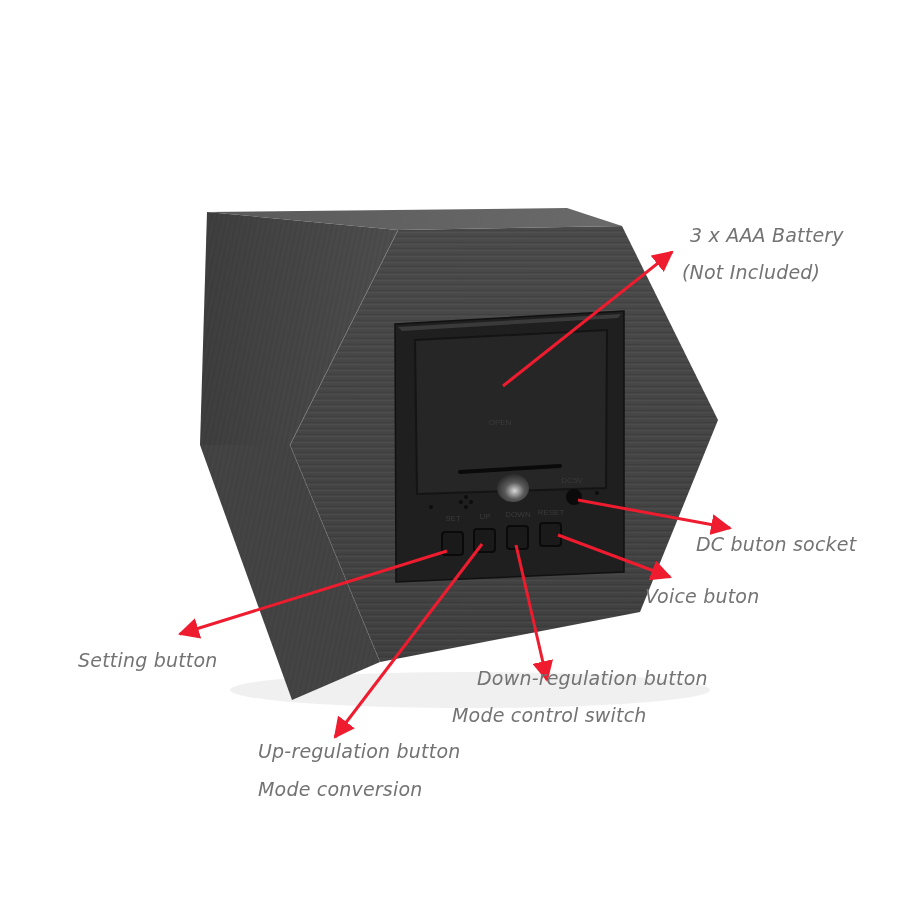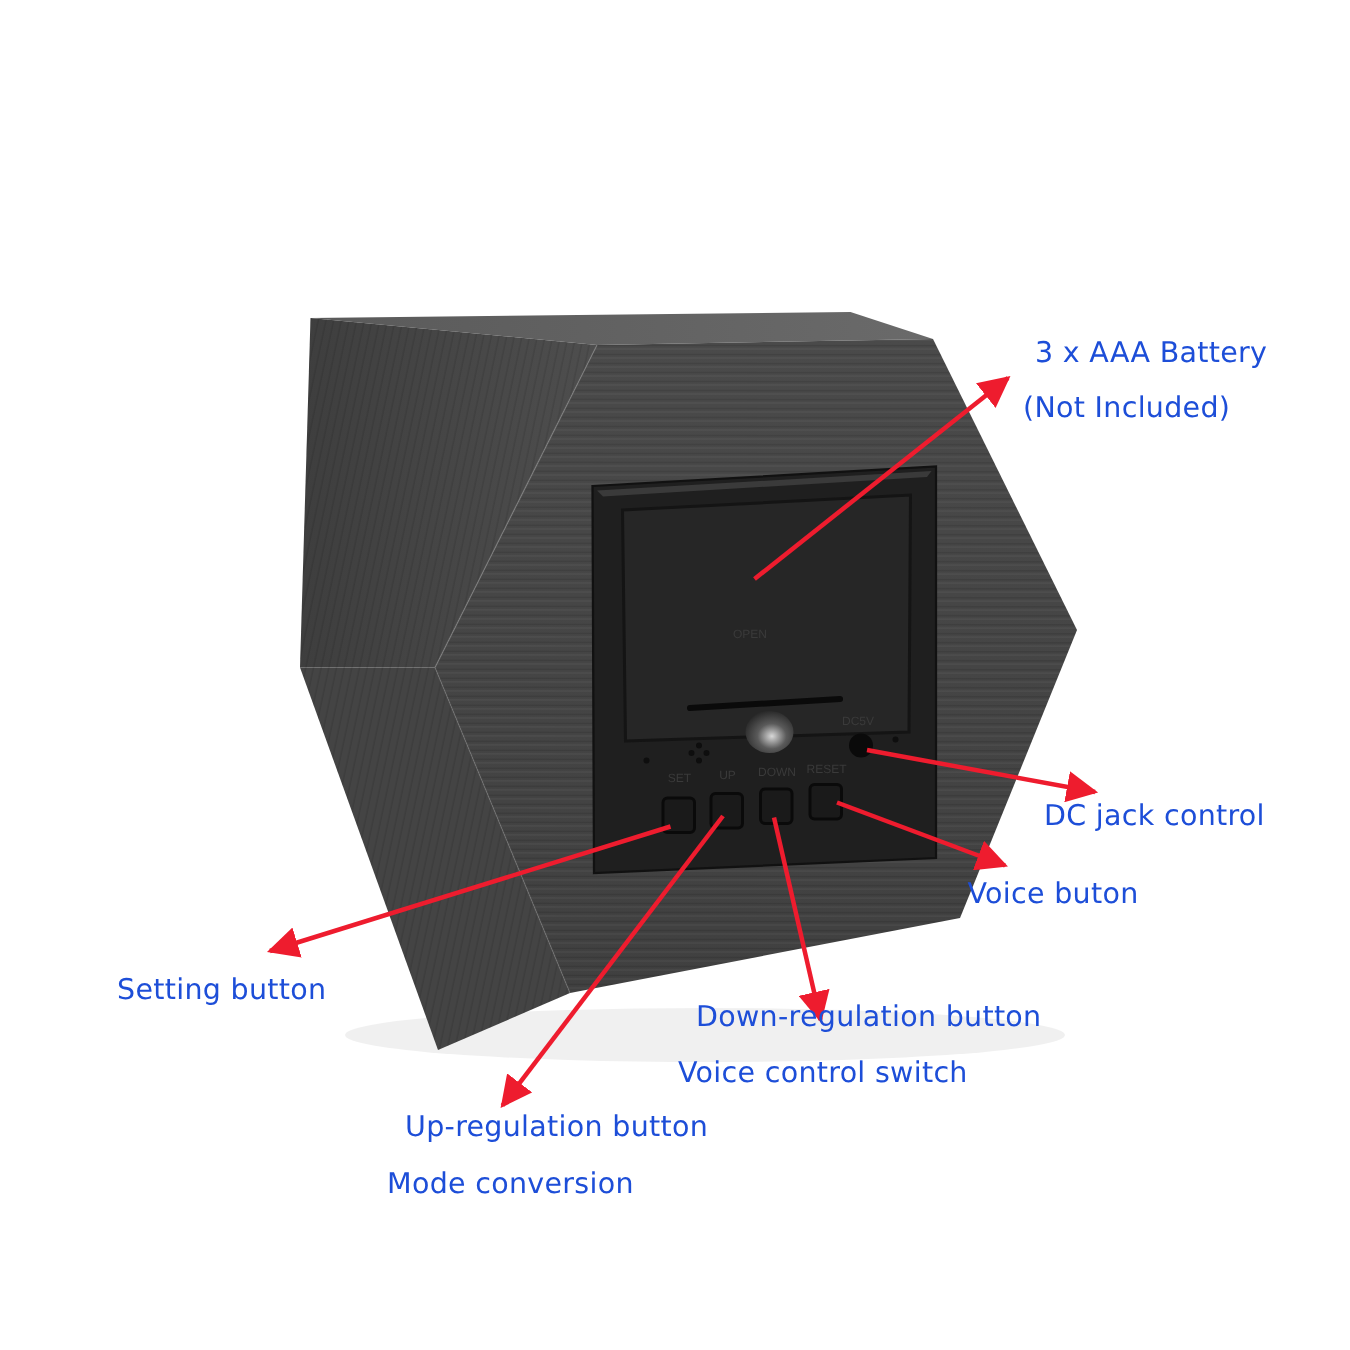--- a/index.html
+++ b/index.html
@@ -1,20 +1,20 @@
 <!DOCTYPE html>
 <html><head>
   <meta charset="utf-8">
   <style>
     html, body { margin: 0; padding: 0; background: #ffffff; }
     body { width: 900px; height: 900px; position: relative; overflow: hidden;
            font-family: "DejaVu Sans", "Liberation Sans", sans-serif; }
     #stage { position: absolute; left: 0; top: 0; width: 900px; height: 900px; }
-    .label { position: absolute; color: #1d4ed8; font-size: 19px; white-space: nowrap;
-             letter-spacing: 0.2px; line-height: 1; }
+    .label { position: absolute; color: #737373; font-size: 19px; white-space: nowrap;
+             letter-spacing: 0.2px; line-height: 1; font-style: italic; }
     .tiny { font-family: "Liberation Sans", sans-serif; font-size: 8px; fill: #3a3a3a; }
   </style>
 </head>
 <body>
 
 <svg id="stage" viewBox="0 0 900 900" xmlns="http://www.w3.org/2000/svg">
   <defs>
     <linearGradient id="sideGrad" x1="0" y1="0" x2="1" y2="0">
       <stop offset="0" stop-color="#3e3e3e"></stop>
       <stop offset="1" stop-color="#4e4e4e"></stop>
@@ -103,19 +103,19 @@
     <line x1="578" y1="500" x2="730" y2="528" marker-end="url(#arrow)"></line>
     <line x1="558" y1="535" x2="670" y2="577" marker-end="url(#arrow)"></line>
     <line x1="447" y1="551" x2="180" y2="634" marker-end="url(#arrow)"></line>
     <line x1="482" y1="544" x2="335" y2="737" marker-end="url(#arrow)"></line>
     <line x1="516" y1="545" x2="547" y2="680" marker-end="url(#arrow)"></line>
   </g>
 </svg>
 
 <div class="label" style="left:690px; top:226px;">3 x AAA Battery</div>
 <div class="label" style="left:682px; top:263px;">(Not Included)</div>
-<div class="label" style="left:696px; top:535px;">DC jack control</div>
+<div class="label" style="left:696px; top:535px;">DC buton socket</div>
 <div class="label" style="left:645px; top:587px;">Voice buton</div>
 <div class="label" style="left:78px; top:651px;">Setting button</div>
-<div class="label" style="left:464px; top:669px;">Down-regulation button</div>
-<div class="label" style="left:452px; top:706px;">Voice control switch</div>
-<div class="label" style="left:270px; top:742px;">Up-regulation button</div>
+<div class="label" style="left:477px; top:669px;">Down-regulation button</div>
+<div class="label" style="left:452px; top:706px;">Mode control switch</div>
+<div class="label" style="left:258px; top:742px;">Up-regulation button</div>
 <div class="label" style="left:258px; top:780px;text-align:right;">Mode conversion</div>
 
 </body></html>

